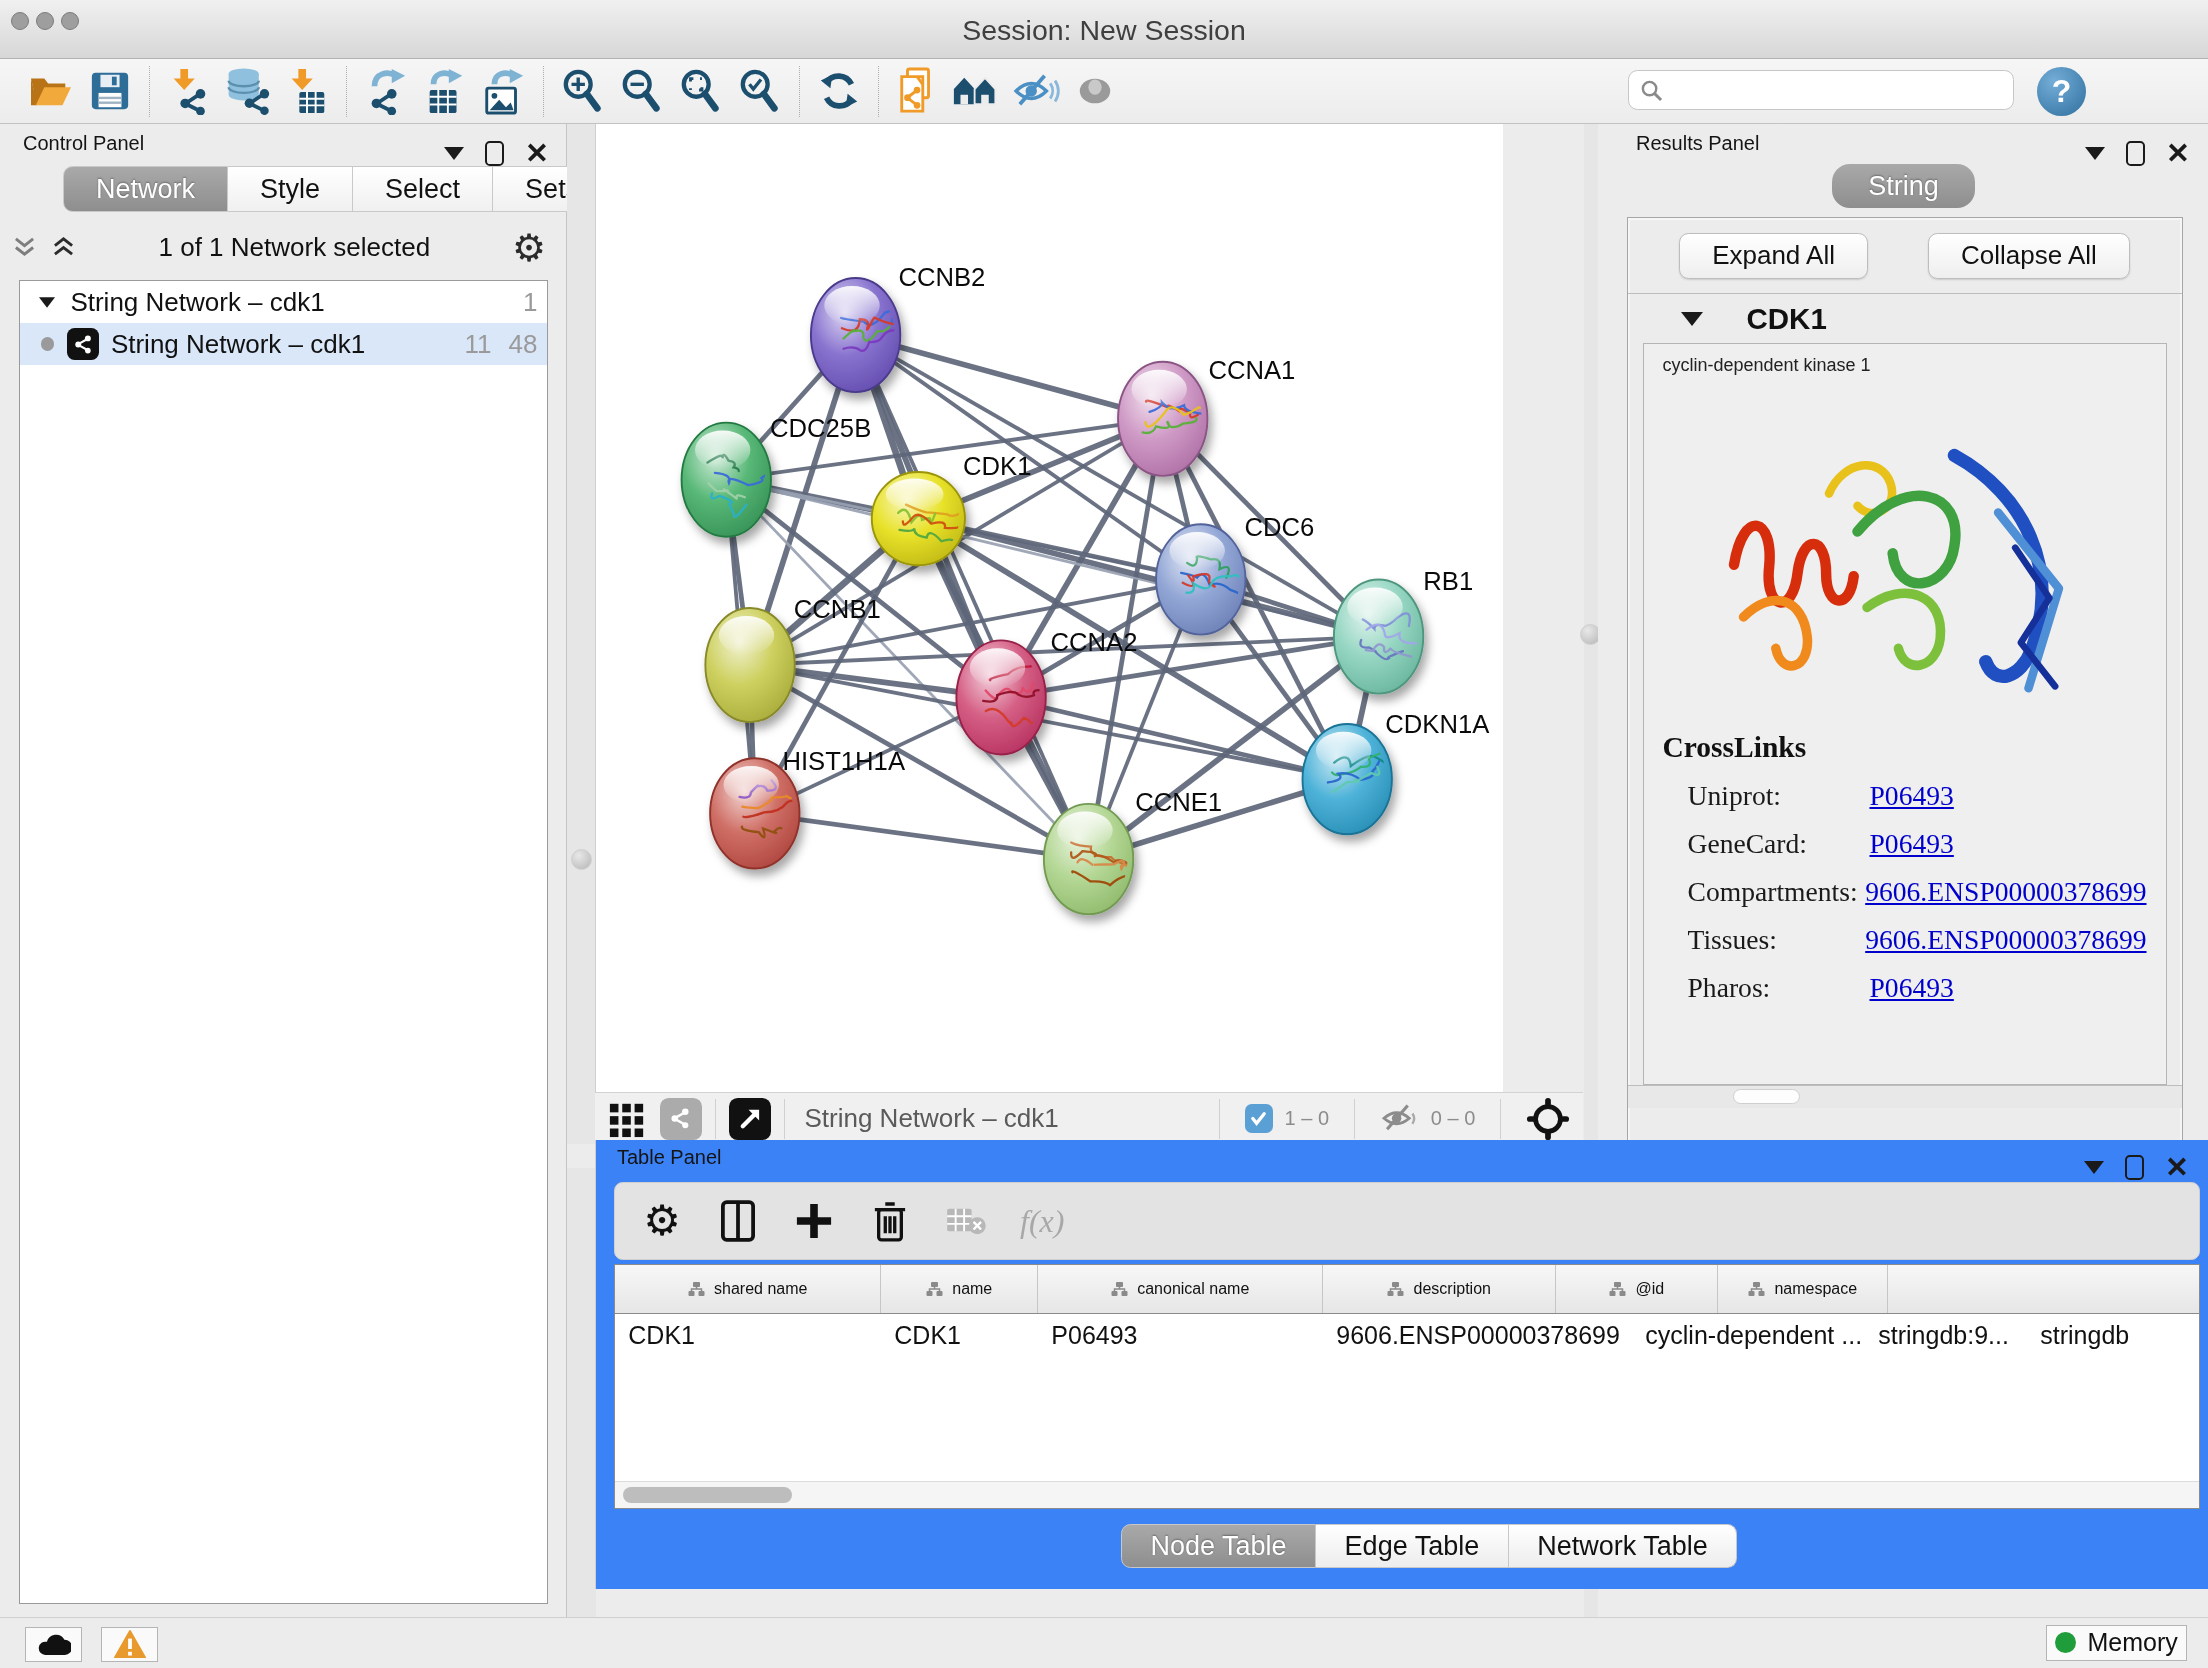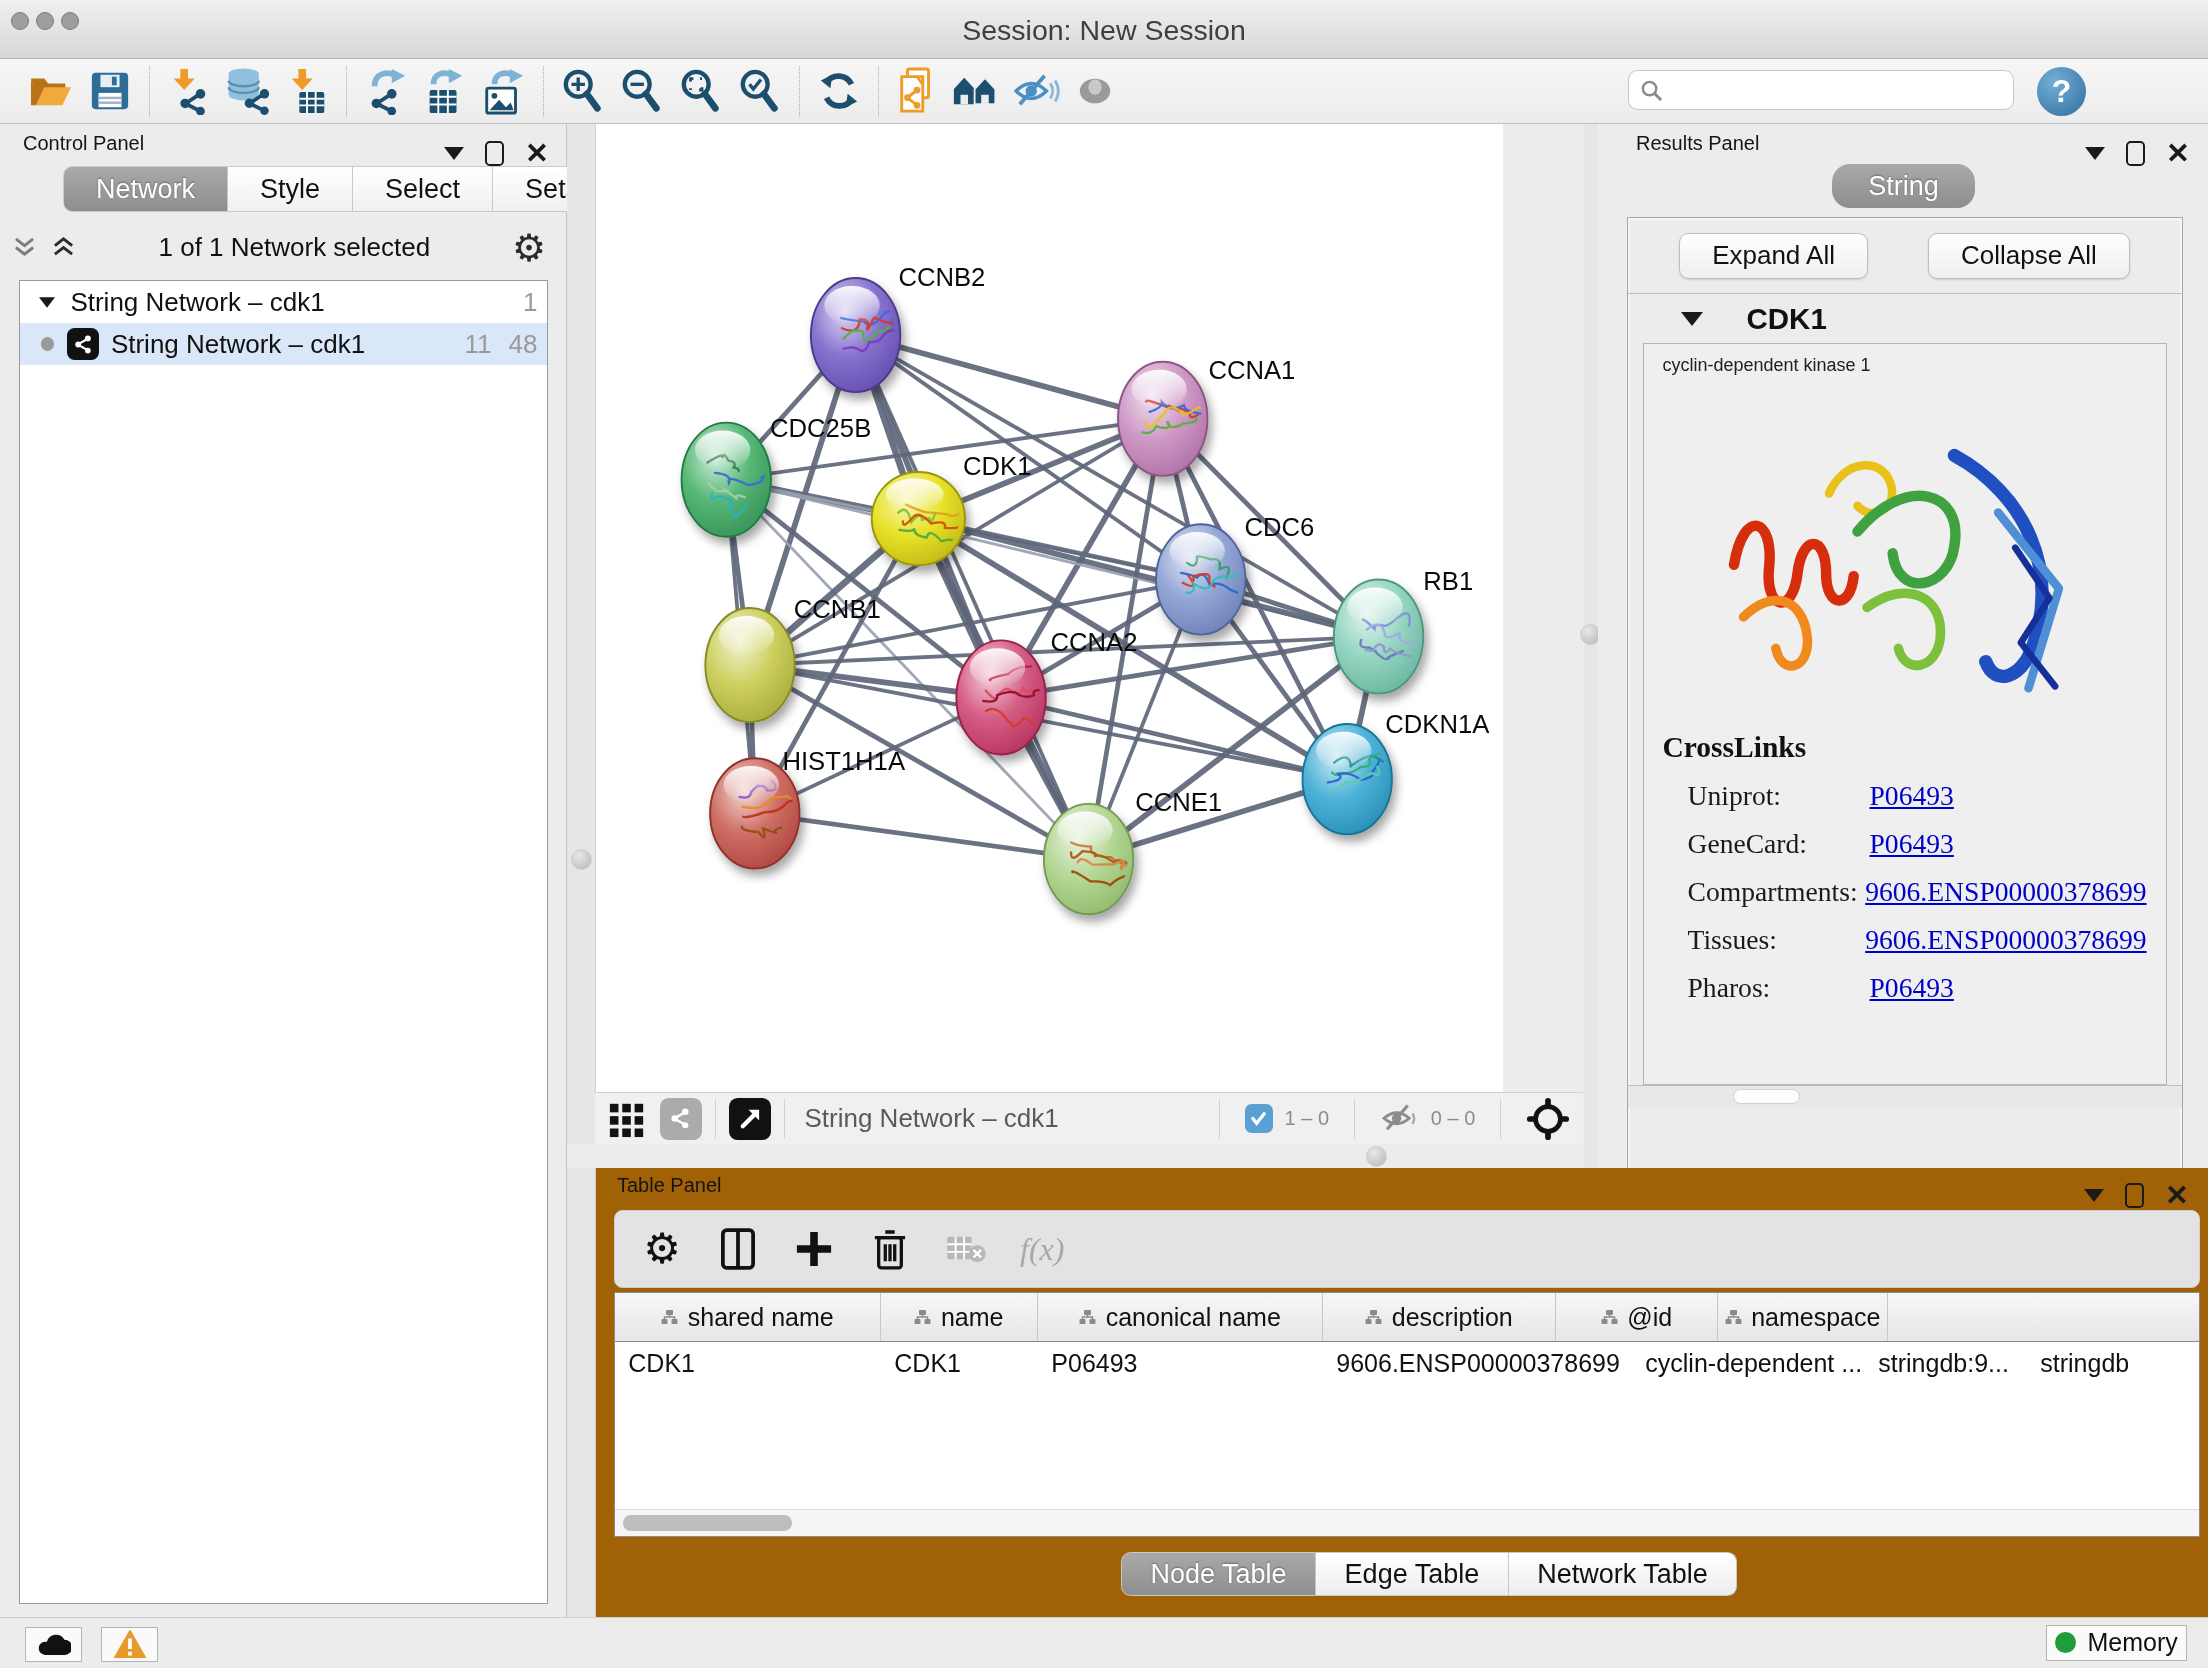--- a/index.html
+++ b/index.html
@@ -72,28 +72,28 @@
 .rdesc{font-size:18px;color:#222}
 .rimg{display:block;margin:27px auto 5.7px auto}
 .xl-title{font-family:"Liberation Serif",serif;font-weight:bold;font-size:29.5px;margin-top:13.3px}
 .xl-row{display:flex;font-family:"Liberation Serif",serif;font-size:27.6px;margin-top:16px}
 .xl-row .lab{width:207px;padding-left:25px;color:#1a1a1a}
 .xl-row .val{color:#0000cc;text-decoration:underline}
 .rscroll{height:23px;border-top:1.9px solid #bdbdbd;background:#e8e8e8;position:relative}
 .rscroll .thumb{position:absolute;left:105px;top:2.9px;width:67px;height:15px;background:#fdfdfd;border:1px solid #cfcfcf;border-radius:7.6px}
 
 
-.tpanel{position:absolute;left:595px;top:1168px;width:1613px;height:449px;background:#a16207;border-left:1px solid #cfcfcf}
+.tpanel{position:absolute;left:595px;top:1140px;width:1613px;height:449px;background:#3b82f6;border-left:1px solid #cfcfcf}
 .ttools{position:absolute;left:18px;top:42px;width:1586px;height:78px;background:#e3e3e3;border:1px solid #cfcfcf;border-radius:8.6px;display:flex;align-items:center;gap:32px;padding-left:25px}
 .tico{display:flex;align-items:center;justify-content:center;width:44px;height:44px}
 .fx{font-family:"Liberation Serif",serif;font-style:italic;font-size:32px;color:#a8a8a8}
 .tgear{font-size:42px;color:#111;line-height:1}
 .ttable{position:absolute;left:18px;top:124px;width:1586px;height:245px;border:1.9px solid #8a8a8a;background:#fff}
 .thead{display:flex;height:49px;background:linear-gradient(#f7f7f7,#e6e6e6);border-bottom:1.9px solid #8a8a8a}
-.th{display:flex;align-items:center;justify-content:center;gap:9.5px;font-size:25px;border-right:1px solid #c6c6c6;overflow:hidden;white-space:nowrap}
+.th{display:flex;align-items:center;justify-content:center;gap:9.5px;font-size:16px;border-right:1px solid #c6c6c6;overflow:hidden;white-space:nowrap}
 .trow2{display:flex;height:42px}
 .td{font-size:25px;padding:6.7px 0 0 13.3px;overflow:hidden;white-space:nowrap}
 .tscroll{position:absolute;left:0;bottom:0;width:100%;height:27px;background:#f5f5f5;border-top:1px solid #dcdcdc}
 .tscroll .thumb{position:absolute;left:7.6px;top:4.8px;width:169px;height:16px;border-radius:8.6px;background:#bdbdbd}
 .btabs{position:absolute;left:525px;top:384px;display:flex}
 .btab{height:44px;padding:0 28.5px;display:flex;align-items:center;font-size:27px;background:linear-gradient(#ffffff,#ededed);border:1px solid #c8c8c8;border-left:none;color:#111}
 .btab:first-child{border-left:1px solid #c8c8c8;border-radius:9.5px 0 0 9.5px}
 .btab:last-child{border-radius:0 9.5px 9.5px 0}
 .btab.active{background:linear-gradient(#a9a9a9,#8e8e8e);color:#fff;text-shadow:0 -1px 1.9px rgba(0,0,0,.35)}
 

